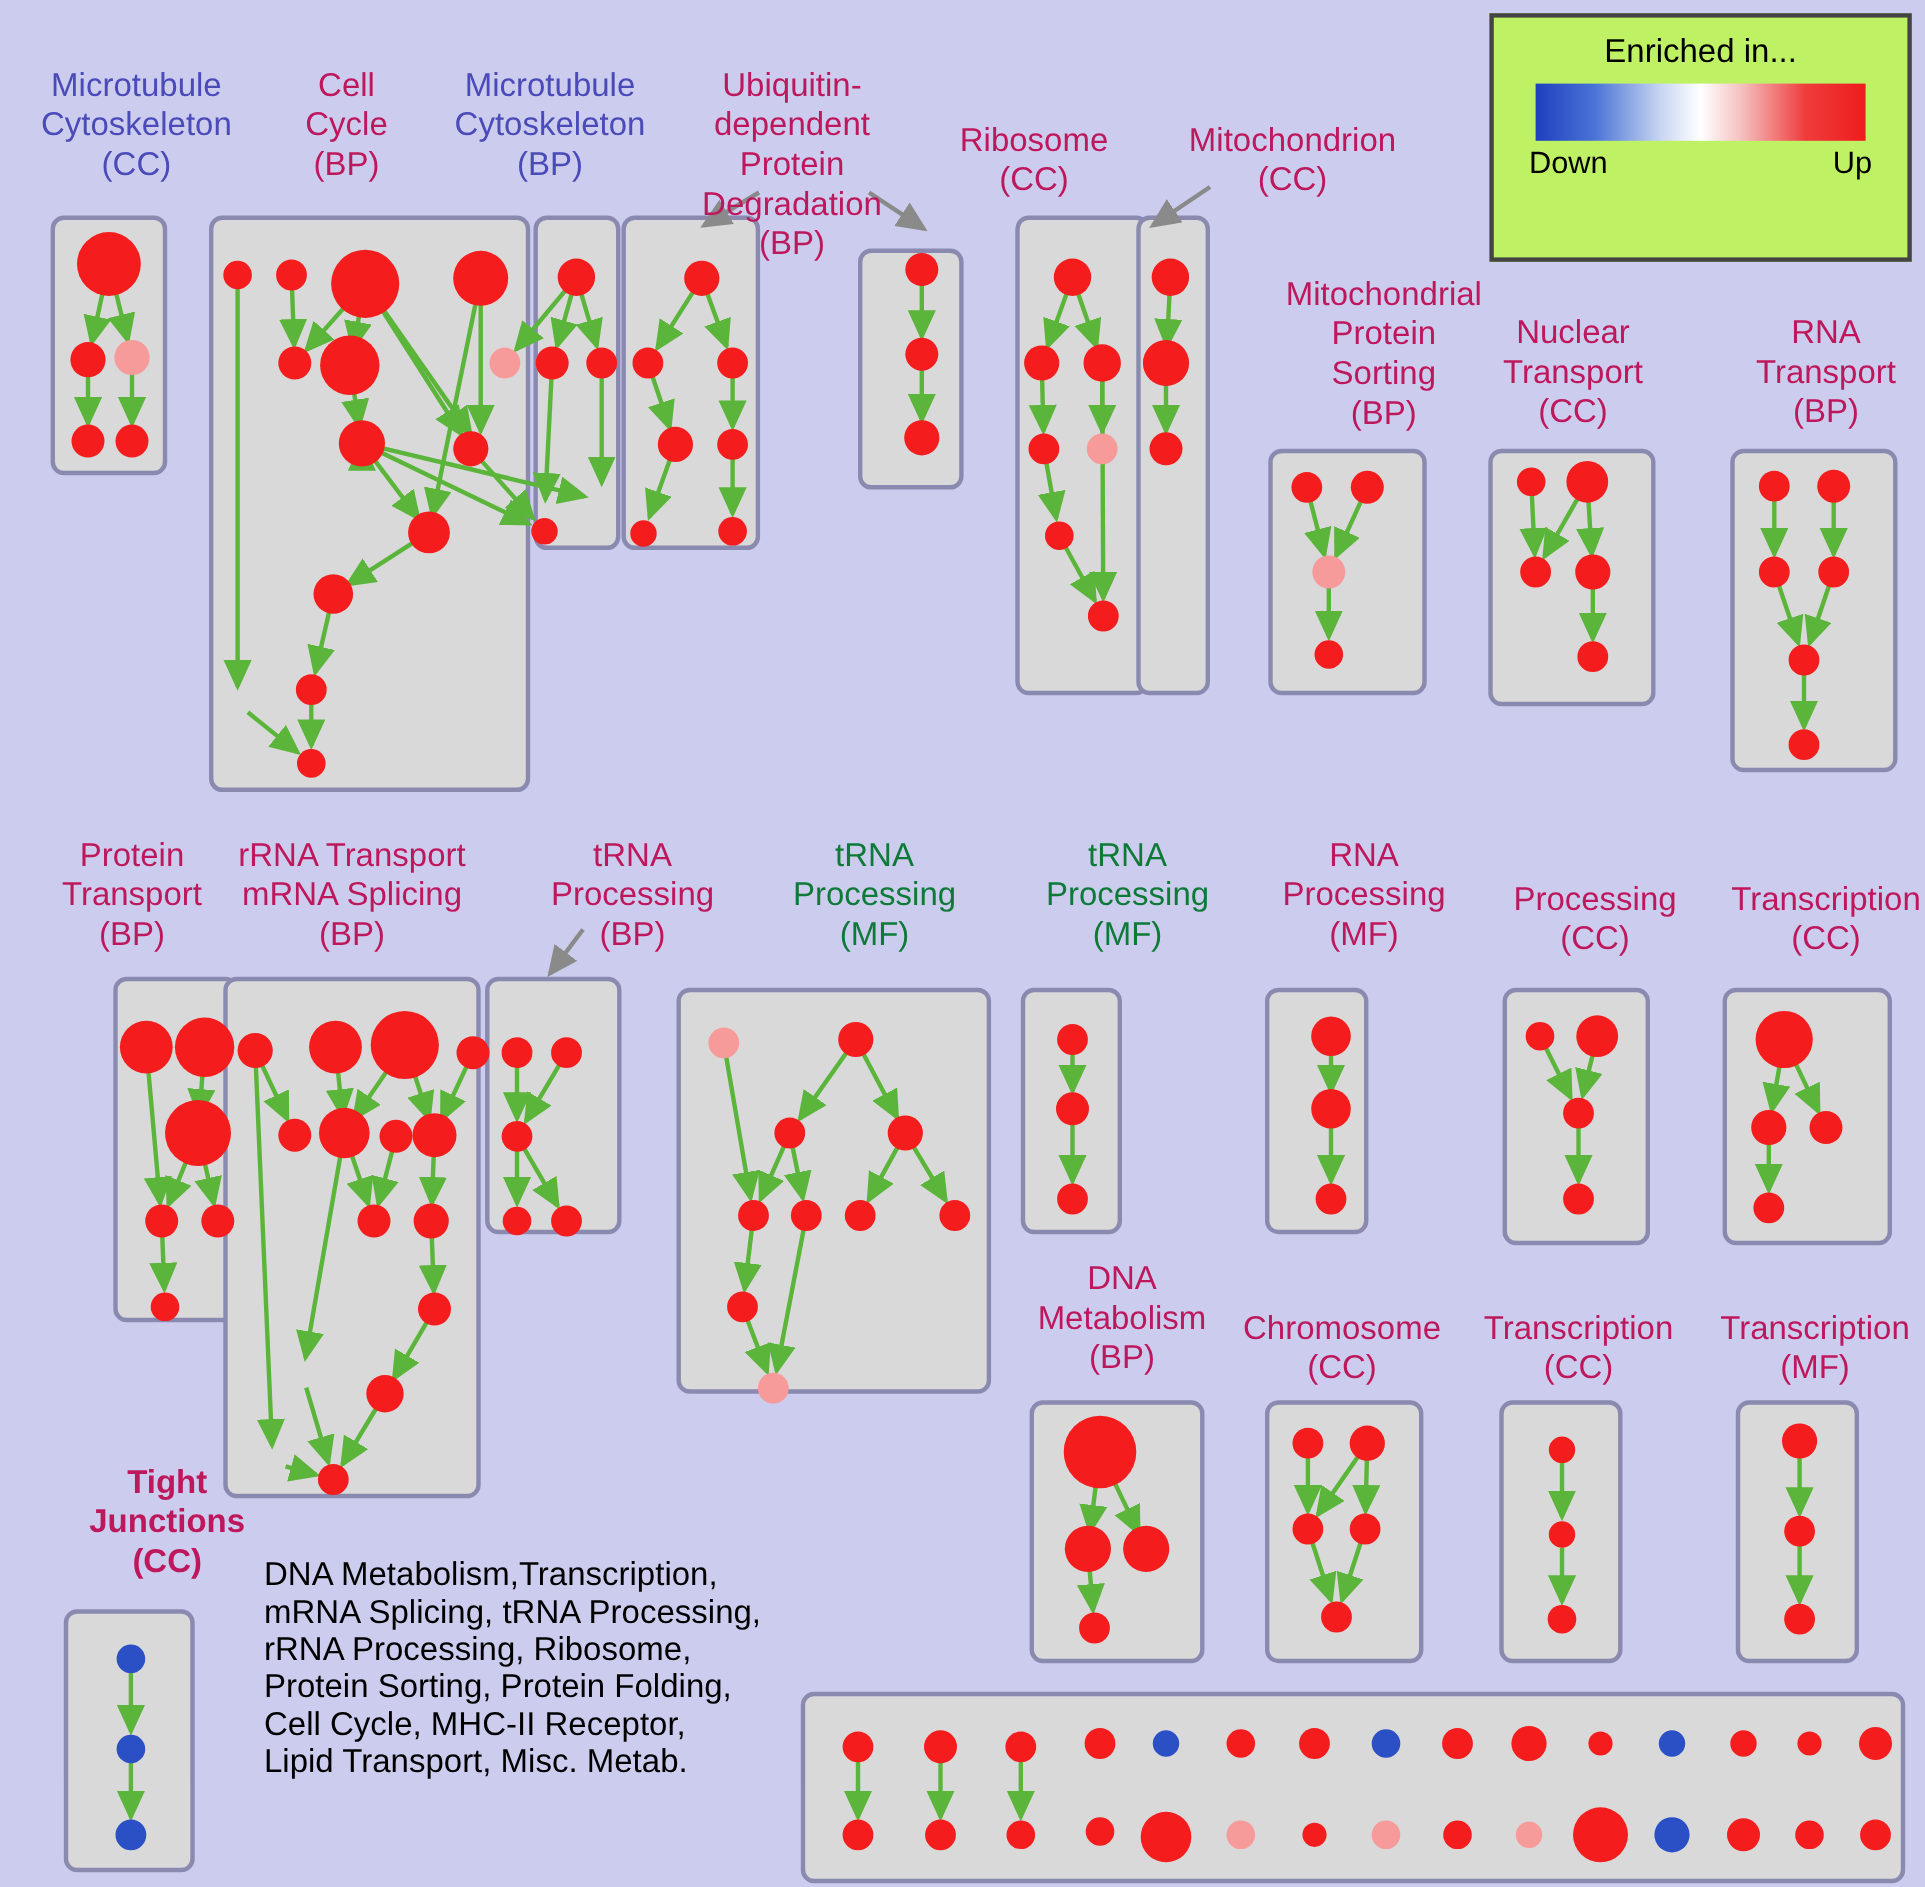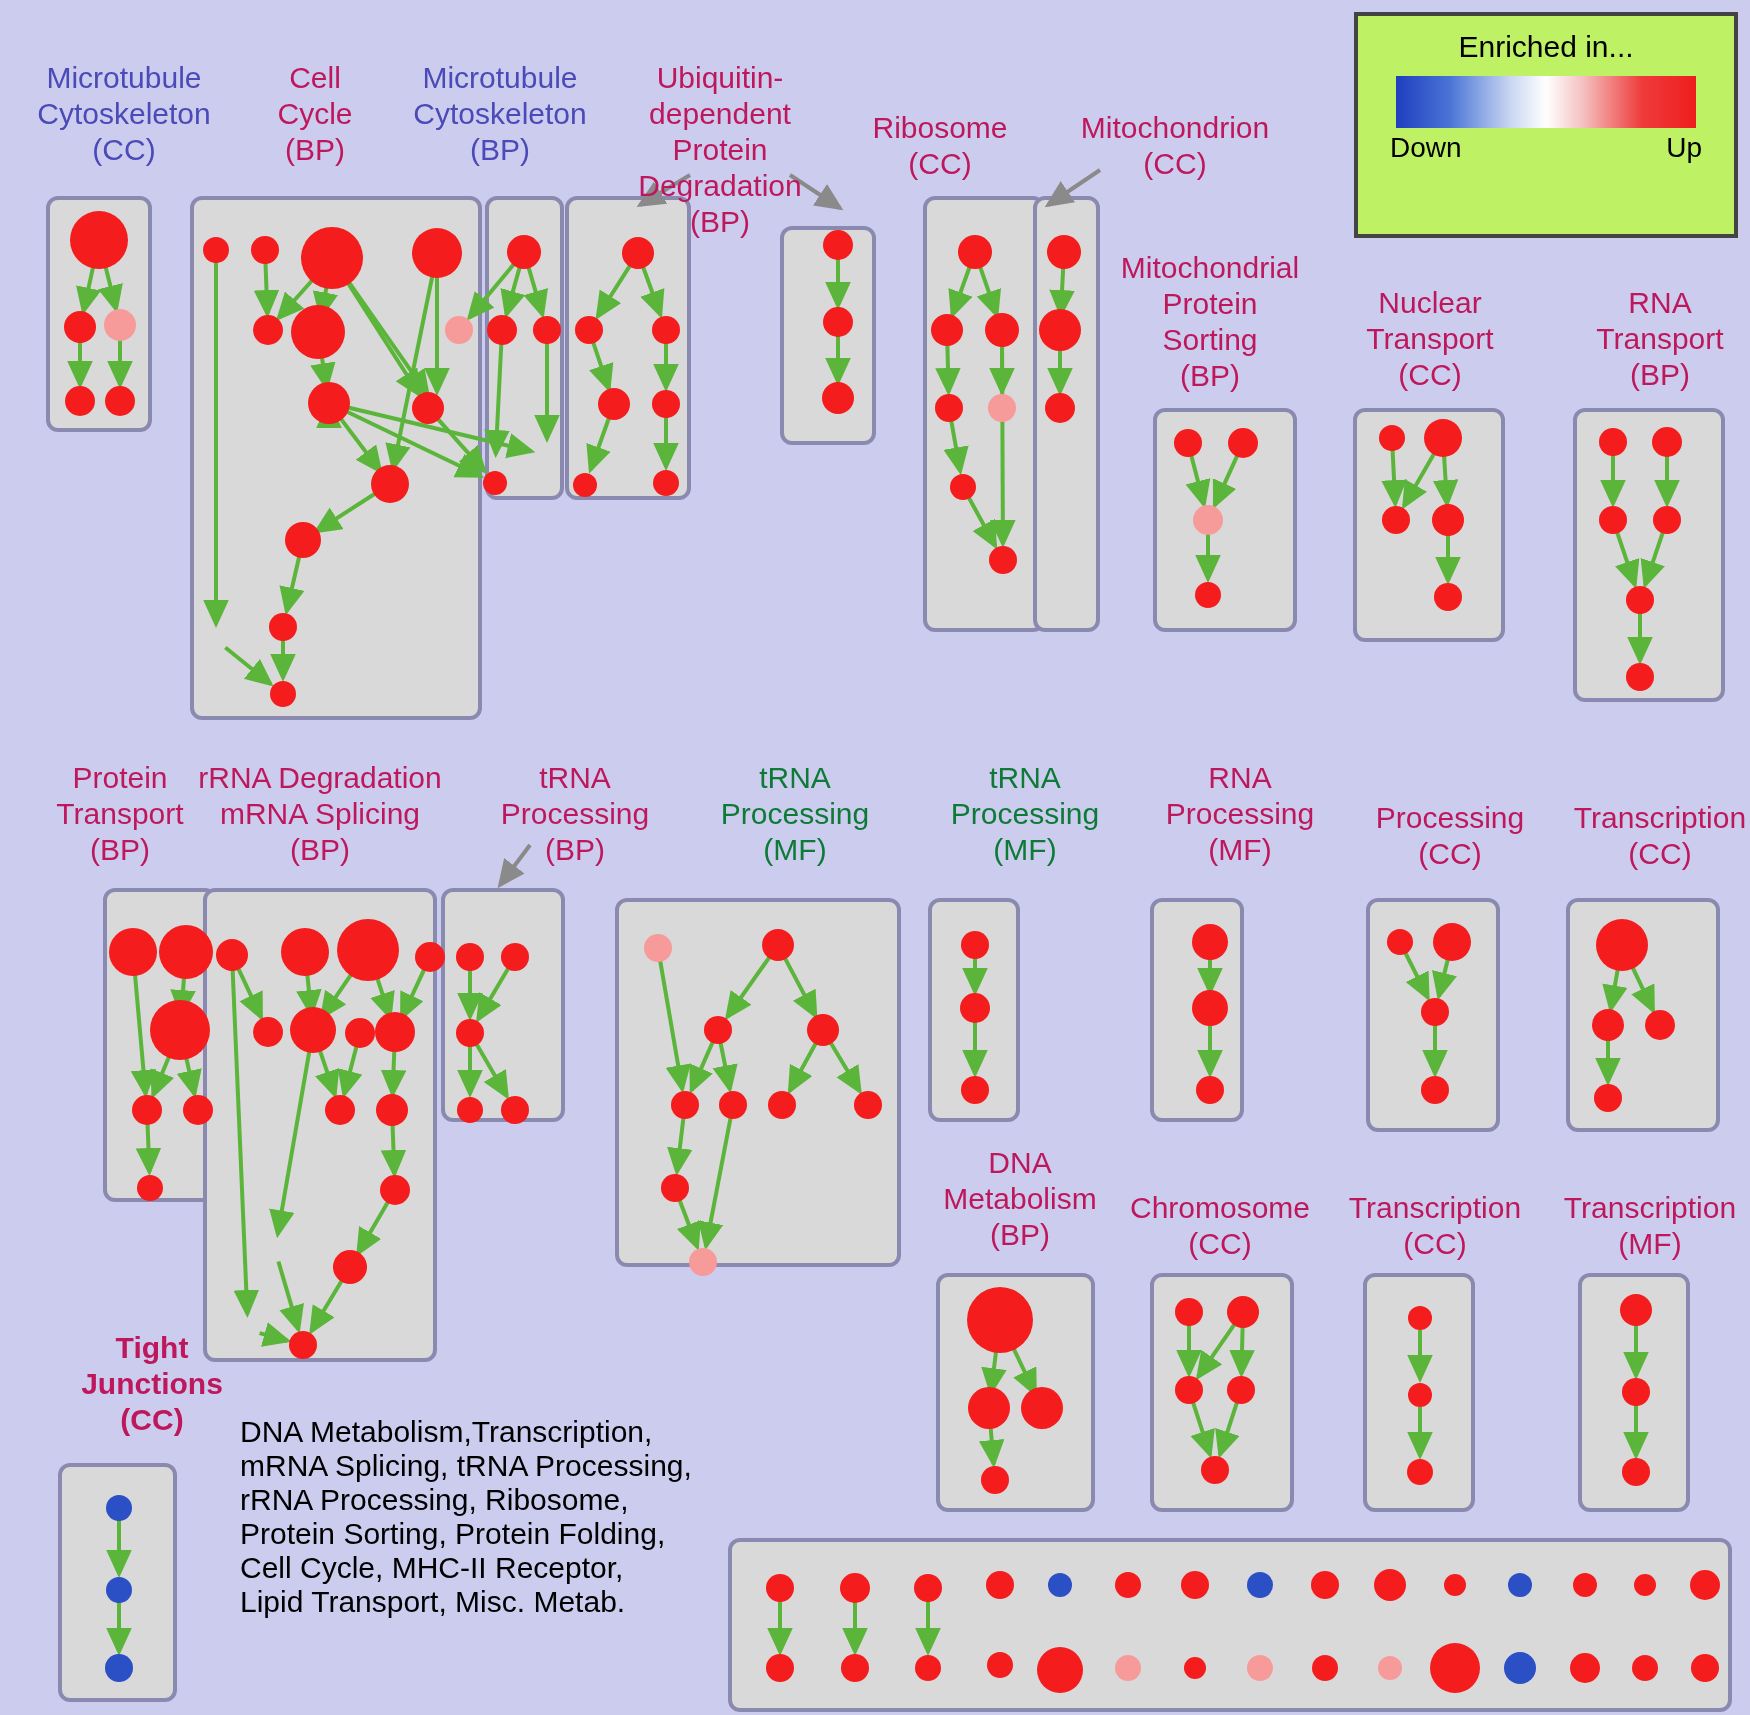--- a/index.html
+++ b/index.html
@@ -396,34 +396,34 @@
 (BP)</div>
     <div class="label" style="left: 620px; top: 60px; width: 200px;">Ubiquitin-
 dependent
 Protein
 Degradation
 (BP)</div>
     <div class="label" style="left: 860px; top: 110px; width: 160px;">Ribosome
 (CC)</div>
     <div class="label" style="left: 1060px; top: 110px; width: 230px;">Mitochondrion
 (CC)</div>
-    <div class="label" style="left: 1100px; top: 250px; width: 220px;">Mitochondrial
+    <div class="label" style="left: 1100px; top: 250px; width: 220px; padding-left: 48px;">Mitochondrial
 Protein
 Sorting
 (BP)</div>
     <div class="label" style="left: 1340px; top: 285px; width: 180px;">Nuclear
 Transport
 (CC)</div>
     <div class="label" style="left: 1570px; top: 285px; width: 180px;">RNA
 Transport
 (BP)</div>
     <div class="label" style="left: 35px; top: 760px; width: 170px;">Protein
 Transport
 (BP)</div>
-    <div class="label" style="left: 185px; top: 760px; width: 270px;">rRNA Degradation
+    <div class="label" style="left: 185px; top: 760px; width: 270px;">rRNA Transport
 mRNA Splicing
 (BP)</div>
     <div class="label" style="left: 480px; top: 760px; width: 190px;">tRNA
 Processing
 (BP)</div>
     <div class="label green" style="left: 700px; top: 760px; width: 190px;">tRNA
 Processing
 (MF)</div>
     <div class="label green" style="left: 930px; top: 760px; width: 190px;">tRNA
 Processing

